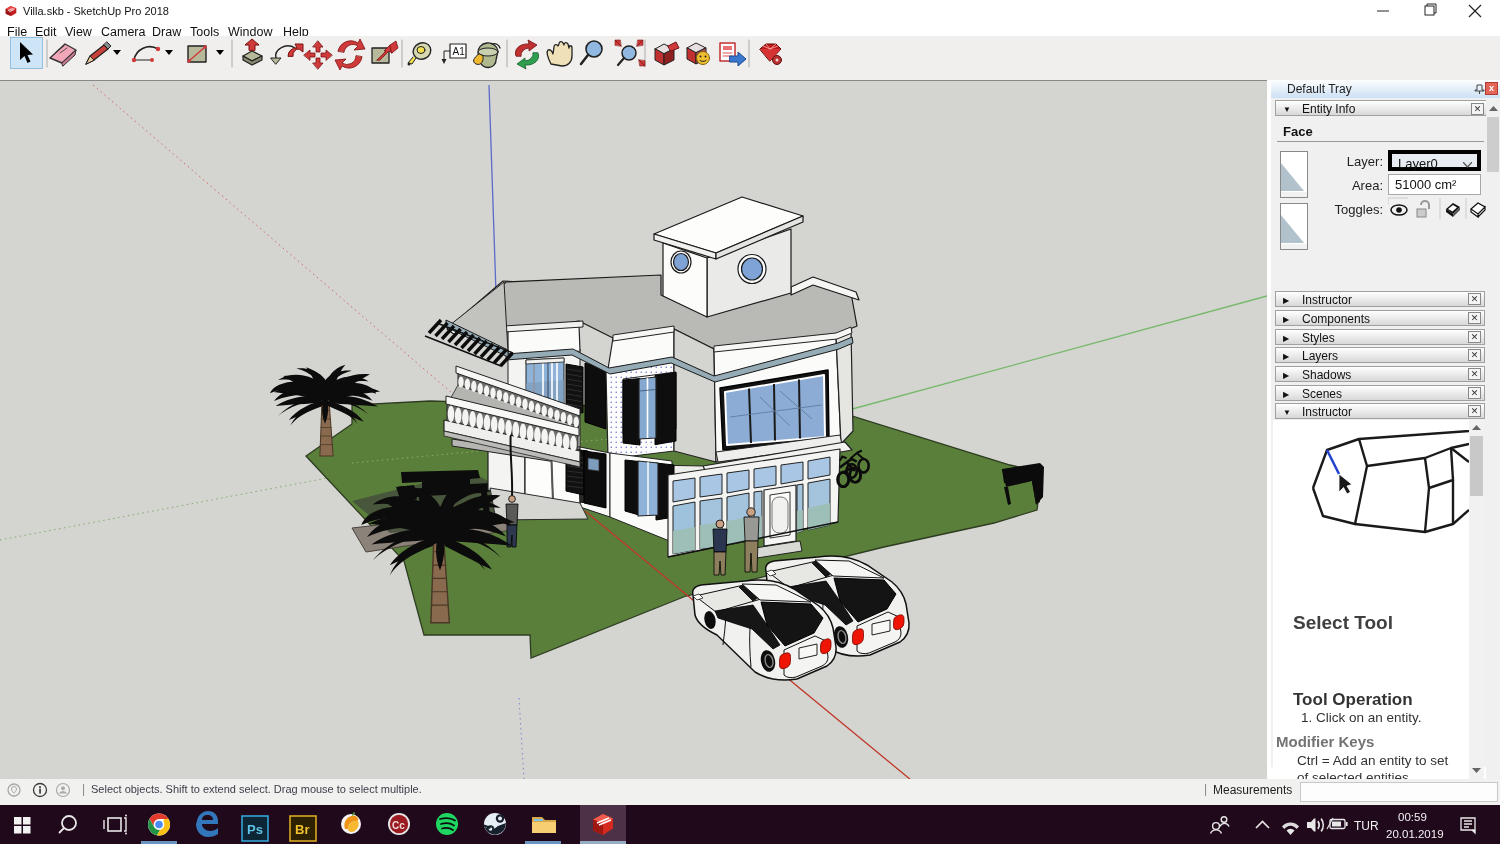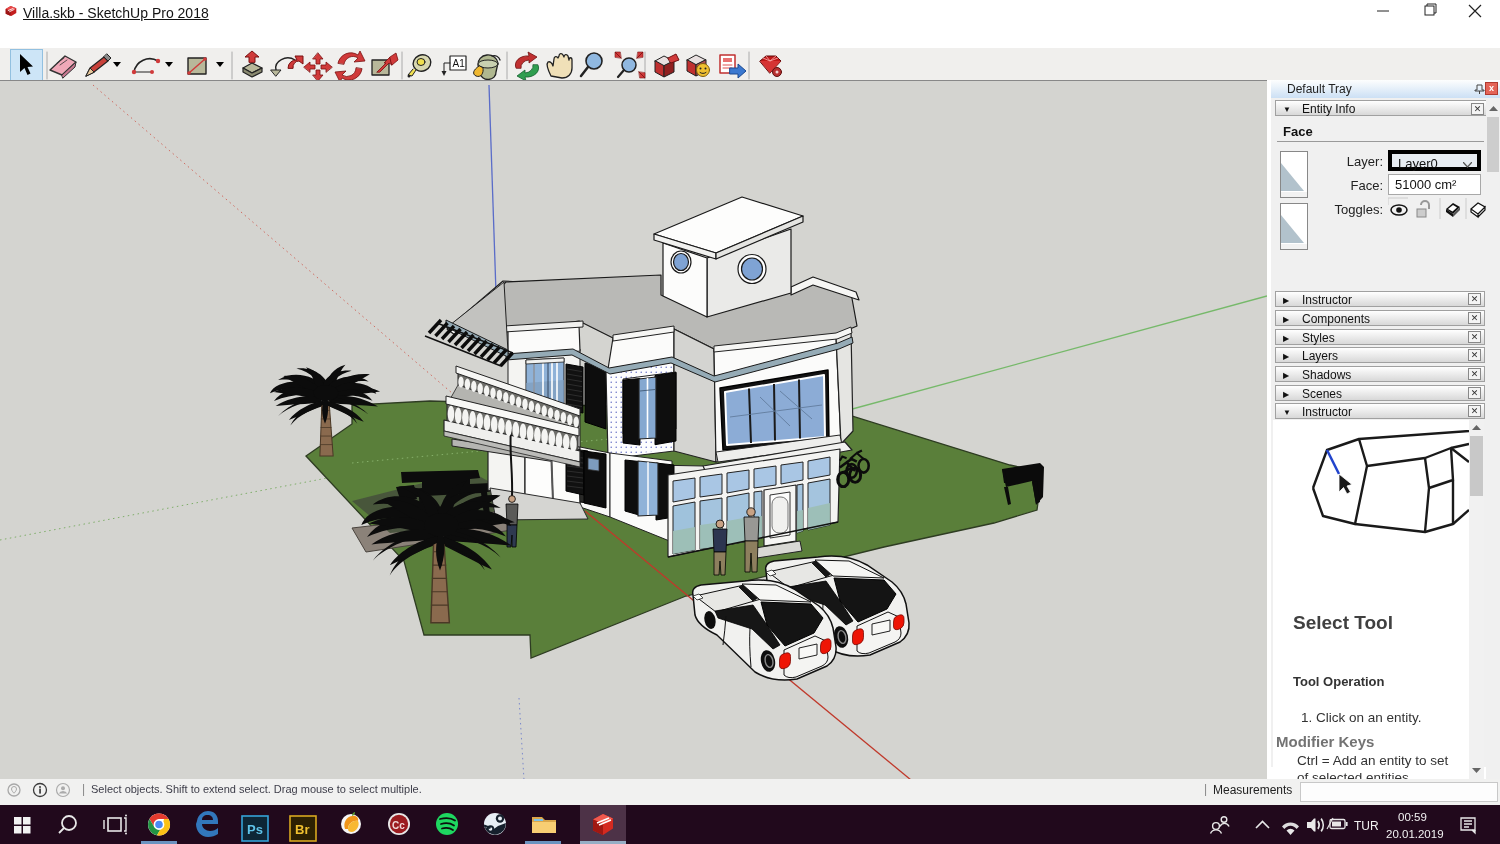--- a/index.html
+++ b/index.html
@@ -1,27 +1,27 @@
 <!DOCTYPE html>
 <html><head>
 <meta charset="utf-8">
 <style>
 * { margin:0; padding:0; box-sizing:border-box; }
 body { width:1500px; height:844px; overflow:hidden; font-family:"Liberation Sans", sans-serif; position:relative; background:#fff; }
 #app { position:absolute; left:0; top:0; width:1500px; height:844px; }
 
 #titlebar { position:absolute; left:0; top:0; width:1500px; height:22px; background:#ffffff; }
 #titlebar .ticon { position:absolute; left:5px; top:4px; width:12px; height:14px; }
-#titlebar .ttext { position:absolute; left:23px; top:4.5px; font-size:14px; color:#131313;text-decoration:underline; }
+#titlebar .ttext { position:absolute; left:23px; top:4.5px; font-size:11px; color:#131313; }
 .winbtn { position:absolute; top:0; width:46px; height:26px; color:#222; text-align:center; }
 
 #menubar { position:absolute; left:0; top:22px; width:1500px; height:22px; background:#ffffff; font-size:12.5px; color:#111; }
 #menubar span { position:absolute; top:3px; }
 
-#toolbar { position:absolute; left:0; top:48px; width:1500px; height:46px; background:#f0efed; border-bottom:1px solid #9a9a9a; }
+#toolbar { position:absolute; left:0; top:36px; width:1500px; height:46px; background:#f0efed; border-bottom:1px solid #9a9a9a; }
 .selbtn { position:absolute; left:10px; top:1px; width:33px; height:32px; background:#cde5f7; border:1px solid #92c0e0; }
 
 #viewport { position:absolute; left:0; top:80px; width:1267px; height:699px; background:#d4d4d0; border-top:1px solid #888; }
 
 #tray { position:absolute; left:1267px; top:80px; width:233px; height:687px; background:#f0f0f0; border-left:4px solid #fff; }
 #traytitle { position:absolute; left:0; top:0; width:229px; height:18px; background:linear-gradient(#fdfefe,#cce0f5); font-size:12px; color:#222; }
 .sechdr { position:absolute; left:4px; width:210px; height:16px; background:linear-gradient(#ffffff,#d8d8d8); border:1px solid #a0a0a0; font-size:12px; color:#111; }
 .sechdr .tri { position:absolute; left:7px; top:4px; font-size:8px; color:#111; }
 .sechdr .lbl { position:absolute; left:26px; top:1px; }
 .sechdr .xb { position:absolute; right:3px; top:1px; width:13px; height:12px; background:#f4f4f4; border:1px solid #888; font-size:9px; line-height:10px; text-align:center; color:#333; }
@@ -48,20 +48,30 @@
         </svg></div>
     <div class="winbtn" style="left:1406px;"><svg width="46" height="22">
           <rect x="19" y="6" width="9" height="9" fill="none" stroke="#222"></rect>
           <path d="M21,6 L21,4 L30,4 L30,13 L28,13" fill="none" stroke="#222"></path>
         </svg></div>
     <div class="winbtn" style="left:1452px;"><svg width="46" height="22">
           <path d="M17,5 L29,17 M29,5 L17,17" stroke="#222" stroke-width="1.2"></path>
         </svg></div>
   </div>
 
+  <div id="menubar">
+    <span style="left:7px;">File</span>
+    <span style="left:35px;">Edit</span>
+    <span style="left:65px;">View</span>
+    <span style="left:101px;">Camera</span>
+    <span style="left:152px;">Draw</span>
+    <span style="left:190px;">Tools</span>
+    <span style="left:228px;">Window</span>
+    <span style="left:283px;">Help</span>
+  </div>
 
   <div id="toolbar">
     <div class="selbtn"></div>
     <svg id="tbicons" width="800" height="35" style="position:absolute;left:0;top:0;">
       <g stroke-linejoin="round" stroke-linecap="round">
 
         <g stroke="#aaa">
             <line x1="47" y1="4" x2="47" y2="31"></line>
             <line x1="232" y1="4" x2="232" y2="31"></line>
             <line x1="402" y1="4" x2="402" y2="31"></line>
@@ -510,21 +520,21 @@
       <path d="M1,64 L1,92 L24,92 Z" fill="#b2c2cc"></path>
       <rect x="1" y="93" width="26" height="5" fill="#f2f2f2"></rect>
     </svg>
     <div style="position:absolute;left:50px;top:74px;width:62px;text-align:right;font-size:13px;color:#222;">Layer:</div>
     <div style="position:absolute;left:117px;top:70px;width:93px;height:21px;background:#e7ecf2;border:4px solid #000000;font-size:13px;color:#111;">
       <span style="position:absolute;left:6px;top:2px;">Layer0</span>
       <svg style="position:absolute;right:5px;top:8px;" width="9" height="6">
           <path d="M0,0 L4.5,5 L9,0" fill="none" stroke="#555" stroke-width="1.3"></path>
         </svg>
     </div>
-    <div style="position:absolute;left:50px;top:98px;width:62px;text-align:right;font-size:13px;color:#222;">Face:</div>
+    <div style="position:absolute;left:50px;top:98px;width:62px;text-align:right;font-size:13px;color:#222;">Area:</div>
     <div style="position:absolute;left:117px;top:94px;width:93px;height:21px;background:#fff;border:1px solid #a8a8a8;font-size:13px;color:#111;padding-left:9px;">
       <span style="position:absolute;left:6px;top:2px;">51000 cm²</span>
     </div>
     <div style="position:absolute;left:40px;top:122px;width:72px;text-align:right;font-size:13px;color:#222;">Toggles:</div>
     <svg style="position:absolute;left:117px;top:117px;" width="100" height="25">
       <line x1="0" y1="1" x2="20" y2="1" stroke="#ccc"></line>
         <line x1="0" y1="1" x2="0" y2="8" stroke="#ccc"></line>
       <ellipse cx="11" cy="13" rx="8" ry="5" fill="none" stroke="#111" stroke-width="1.5"></ellipse>
       <circle cx="11" cy="13" r="2.8" fill="#111"></circle>
       <path d="M33,8 a4,4 0 0 1 8,0 l0,4" fill="none" stroke="#999" stroke-width="2"></path>
@@ -588,21 +598,21 @@
           <path d="M124,28 L150,18 L168,32"></path>
           <path d="M128,58 L152,50 L150,18"></path>
           <path d="M124,102 L152,94 L152,50"></path>
           <path d="M152,94 L168,80"></path>
           <path d="M168,14 L150,18"></path>
         </g>
         <path d="M26,20 L38,44" stroke="#2244cc" stroke-width="2.5"></path>
         <path d="M38,44 L38,62 L42.5,57.5 L46,64 L49.5,62 L46,56 L51,54.5 Z" fill="#1a1a1a" stroke="#fff" stroke-width="0.8"></path>
       </svg>
       <div style="position:absolute;left:20px;top:192px;font-size:19px;font-weight:bold;color:#404040;">Select Tool</div>
-      <div style="position:absolute;left:20px;top:254px;font-size:13px;font-weight:bold;color:#333;">Tool Operation</div>
+      <div style="position:absolute;left:20px;top:270px;font-size:17px;font-weight:bold;color:#333;">Tool Operation</div>
       <div style="position:absolute;left:28px;top:290px;font-size:13.5px;color:#333;">1. Click on an entity.</div>
       <div style="position:absolute;left:3px;top:313px;font-size:15px;font-weight:bold;color:#737373;">Modifier Keys</div>
       <div style="position:absolute;left:24px;top:333px;font-size:13.5px;color:#333;line-height:16.5px;">Ctrl = Add an entity to set<br>of selected entities</div>
     </div>
 
     <div style="position:absolute;left:198px;top:340px;width:15px;height:359px;background:#f1f1f1;">
       <svg style="position:absolute;left:3px;top:5px;" width="9" height="6">
           <path d="M0,5 L4.5,0 L9,5" fill="#666"></path>
         </svg>
       <svg style="position:absolute;left:3px;bottom:5px;" width="9" height="6">

